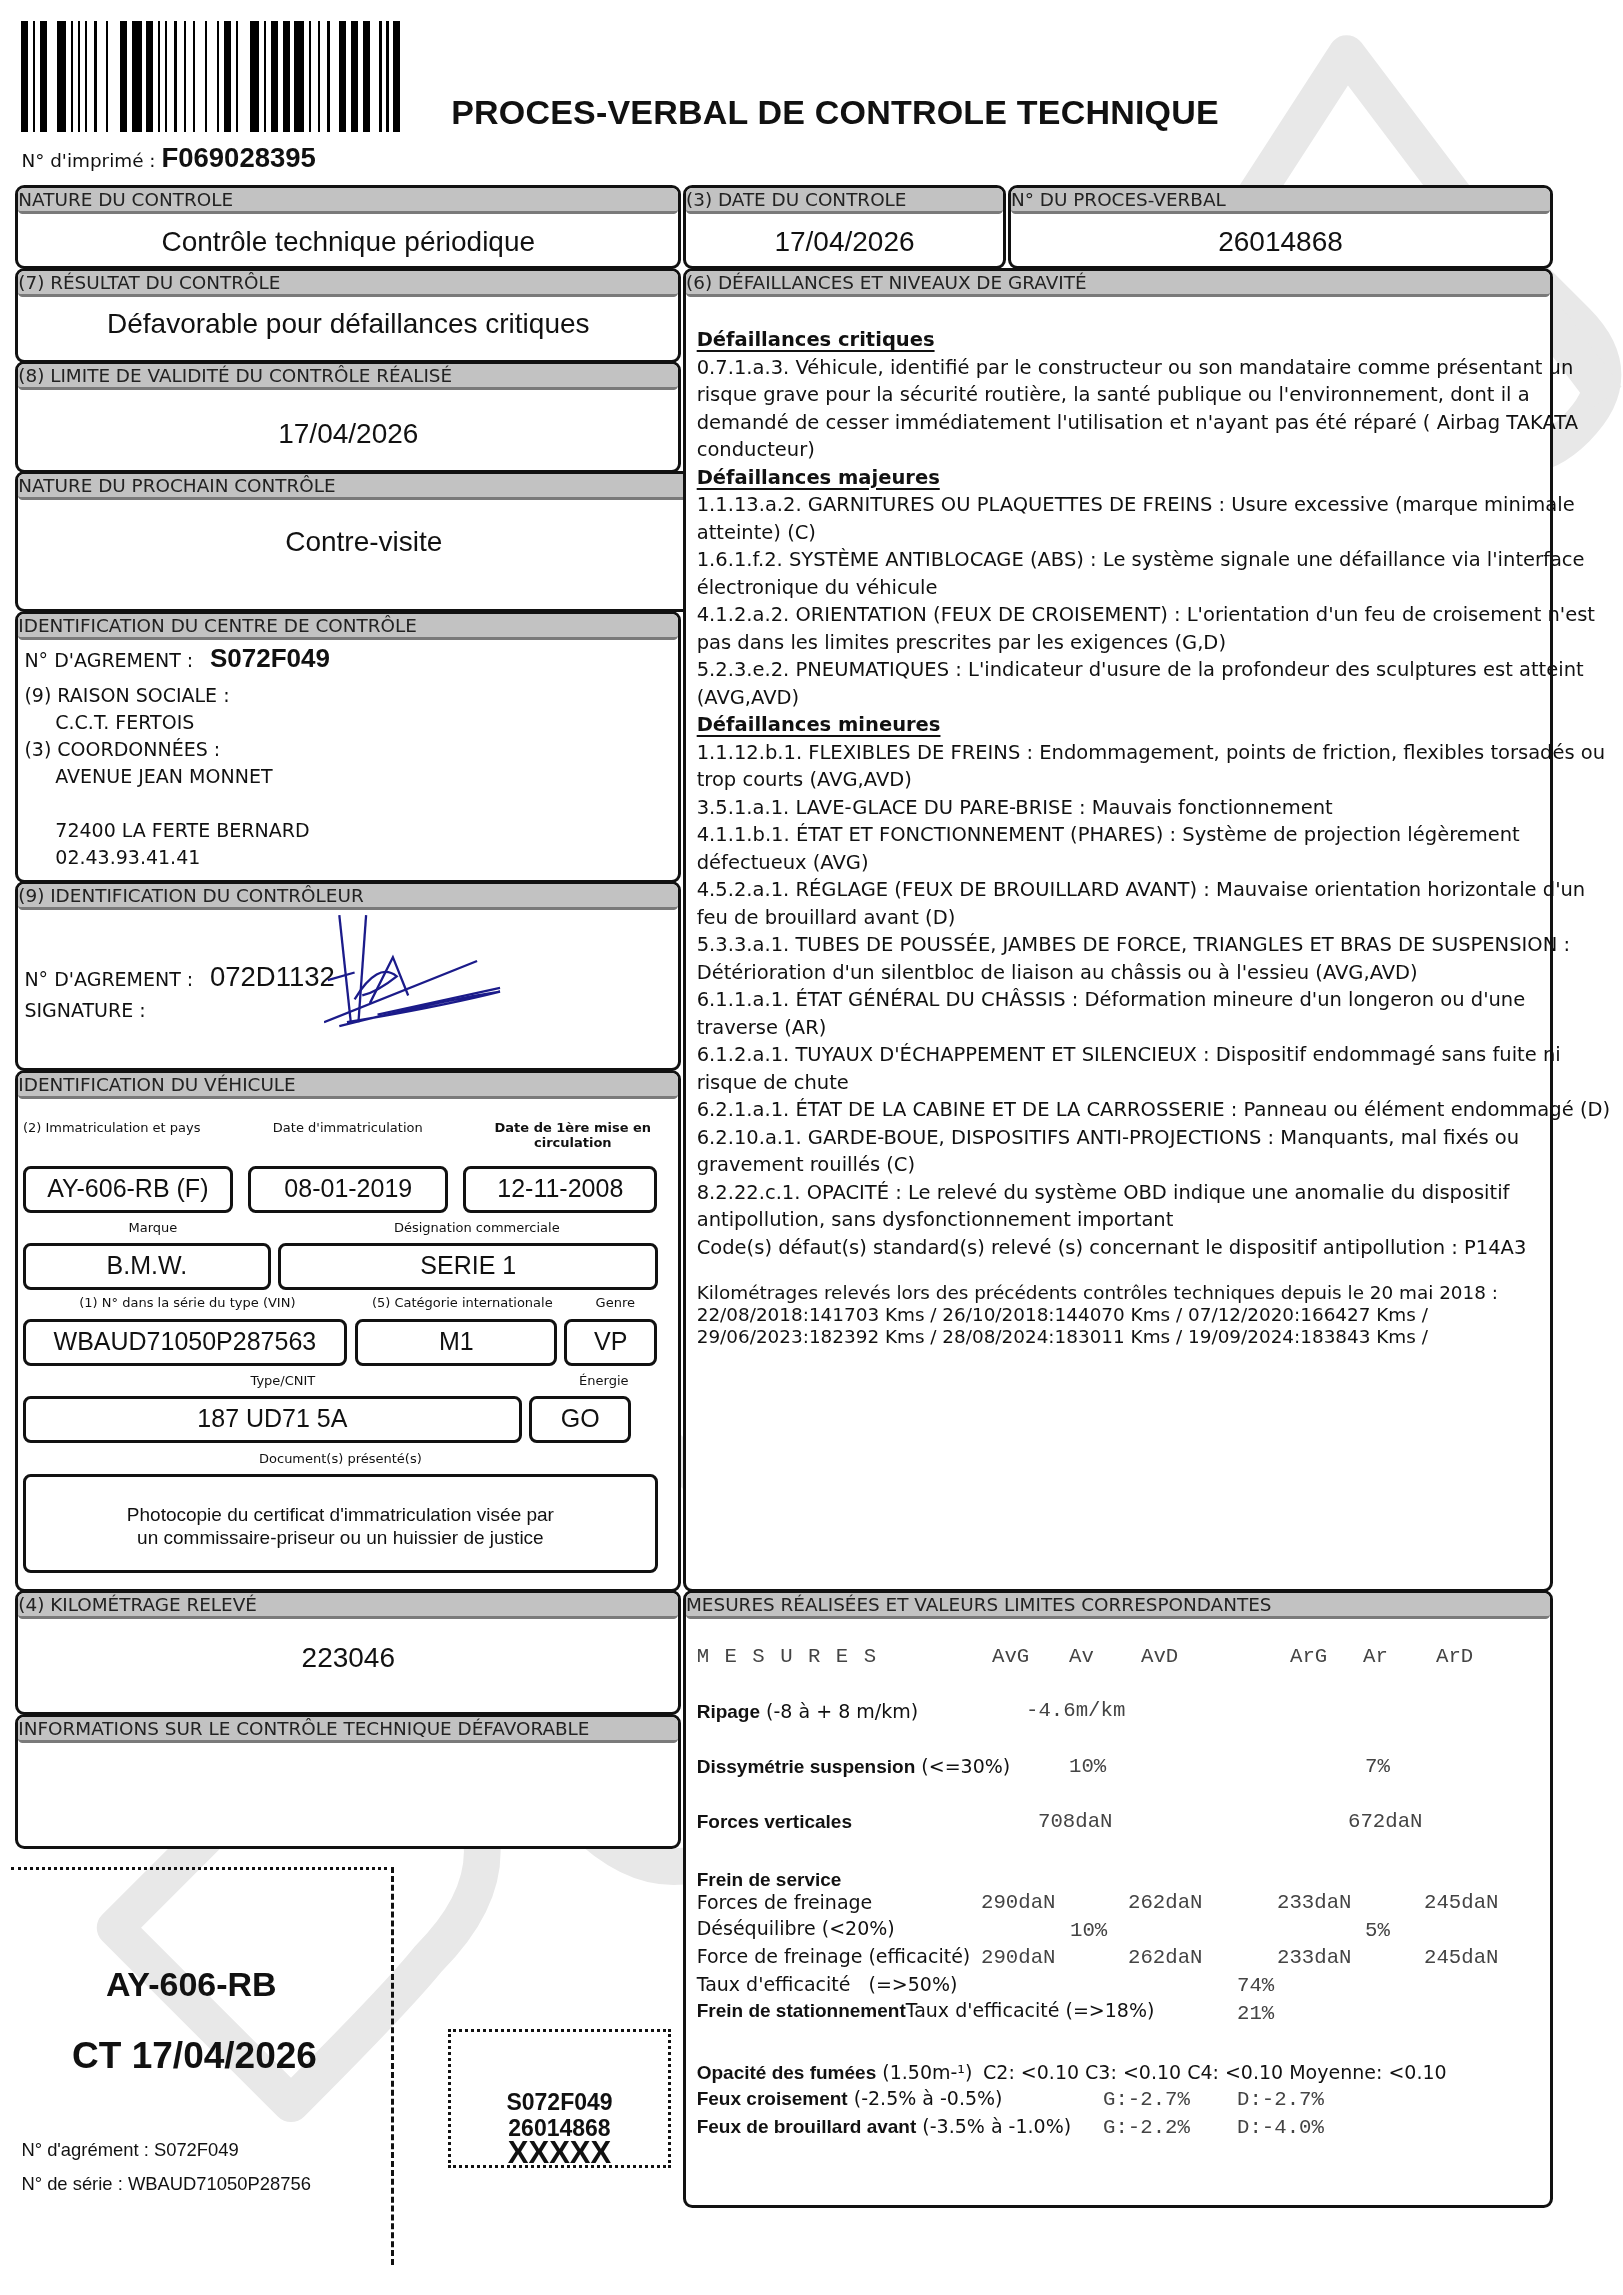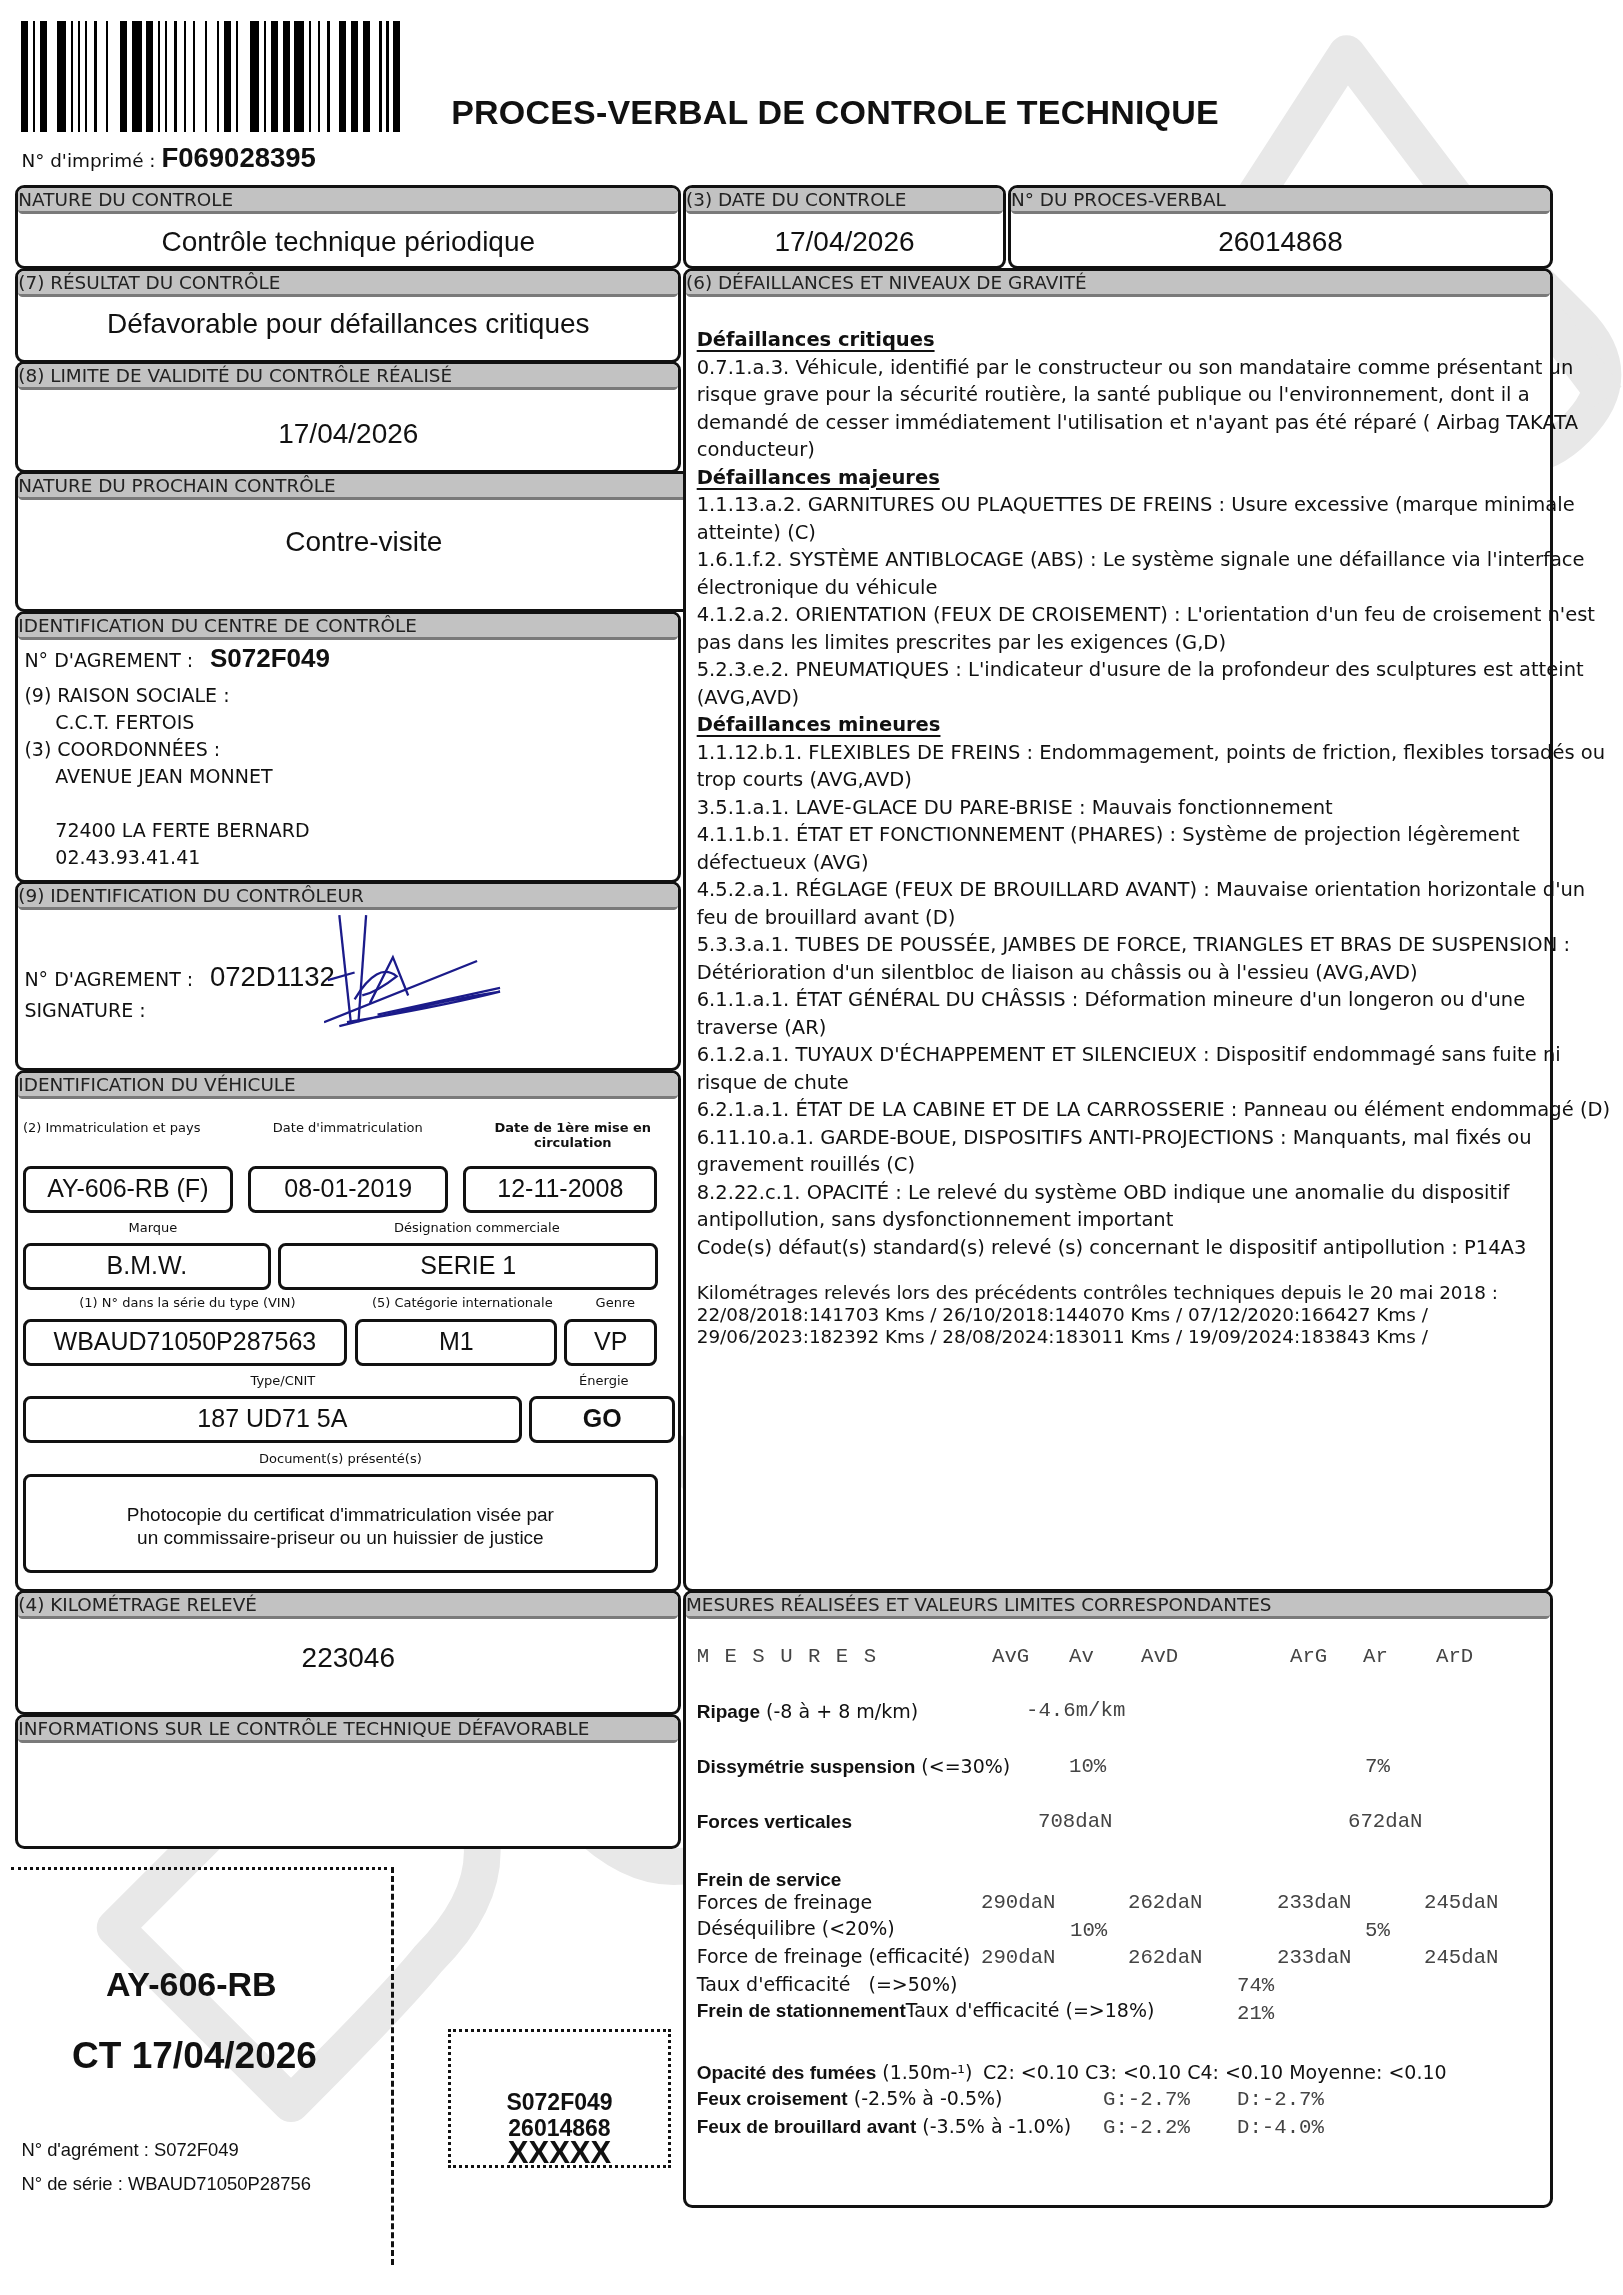--- a/index.html
+++ b/index.html
@@ -208,21 +208,21 @@
   <div class="small" style="left:551px; width:92px; top:222px;">Genre</div>
 
   <div class="field" style="left:4.6px; top:246px; width:324px; height:47px;">WBAUD71050P287563</div>
   <div class="field" style="left:337px; top:246px; width:202px; height:47px;">M1</div>
   <div class="field" style="left:546px; top:246px; width:93px; height:47px;">VP</div>
 
   <div class="small" style="left:4.6px; width:520px; top:300px;">Type/CNIT</div>
   <div class="small" style="left:528px; width:115px; top:300px;">Énergie</div>
 
   <div class="field" style="left:4.6px; top:323px; width:499px; height:47px;">187 UD71 5A</div>
-  <div class="field" style="left:511px; top:323px; width:146px; height:47px;font-weight:bold;">GO</div>
+  <div class="field" style="left:511px; top:323px; width:102px; height:47px;">GO</div>
 
   <div class="small" style="left:4.6px; width:635px; top:378px;">Document(s) présenté(s)</div>
   <div class="field" style="left:4.6px; top:401px; width:635px; height:99px; font-size:19px; line-height:23px; padding:26px 99px 0;">Photocopie du certificat d'immatriculation visée par un commissaire-priseur ou un huissier de justice</div>
 </div>
 
 <div class="box" style="left:15.3px; top:1590px; width:666px; height:125px;">
   <div class="hdr">(4) KILOMÉTRAGE RELEVÉ</div>
   <div class="bigval" style="top:49px;">223046</div>
 </div>
 
@@ -253,21 +253,21 @@
     <span class="item">5.2.3.e.2. PNEUMATIQUES : L'indicateur d'usure de la profondeur des sculptures est atteint (AVG,AVD)</span>
     <span class="sec">Défaillances mineures</span>
     <span class="item">1.1.12.b.1. FLEXIBLES DE FREINS : Endommagement, points de friction, flexibles torsadés ou trop courts (AVG,AVD)</span>
     <span class="item">3.5.1.a.1. LAVE-GLACE DU PARE-BRISE : Mauvais fonctionnement</span>
     <span class="item">4.1.1.b.1. ÉTAT ET FONCTIONNEMENT (PHARES) : Système de projection légèrement défectueux (AVG)</span>
     <span class="item">4.5.2.a.1. RÉGLAGE (FEUX DE BROUILLARD AVANT) : Mauvaise orientation horizontale d'un feu de brouillard avant (D)</span>
     <span class="item">5.3.3.a.1. TUBES DE POUSSÉE, JAMBES DE FORCE, TRIANGLES ET BRAS DE SUSPENSION : Détérioration d'un silentbloc de liaison au châssis ou à l'essieu (AVG,AVD)</span>
     <span class="item">6.1.1.a.1. ÉTAT GÉNÉRAL DU CHÂSSIS : Déformation mineure d'un longeron ou d'une traverse (AR)</span>
     <span class="item">6.1.2.a.1. TUYAUX D'ÉCHAPPEMENT ET SILENCIEUX : Dispositif endommagé sans fuite ni risque de chute</span>
     <span class="item">6.2.1.a.1. ÉTAT DE LA CABINE ET DE LA CARROSSERIE : Panneau ou élément endommagé (D)</span>
-    <span class="item">6.11.10.a.1. GARDE-BOUE, DISPOSITIFS ANTI-PROJECTIONS : Manquants, mal fixés ou gravement rouillés (C)</span>
+    <span class="item">6.2.10.a.1. GARDE-BOUE, DISPOSITIFS ANTI-PROJECTIONS : Manquants, mal fixés ou gravement rouillés (C)</span>
     <span class="item">8.2.22.c.1. OPACITÉ : Le relevé du système OBD indique une anomalie du dispositif antipollution, sans dysfonctionnement important</span>
     <span class="item">Code(s) défaut(s) standard(s) relevé (s) concernant le dispositif antipollution : P14A3</span>
     <div style="height:21.4px;"></div>
     <span class="item" style="font-size:18.4px; line-height:22px;">Kilométrages relevés lors des précédents contrôles techniques depuis le 20 mai 2018 :</span>
     <span class="item" style="font-size:18.4px; line-height:22px;">22/08/2018:141703 Kms / 26/10/2018:144070 Kms / 07/12/2020:166427 Kms /</span>
     <span class="item" style="font-size:18.4px; line-height:22px;">29/06/2023:182392 Kms / 28/08/2024:183011 Kms / 19/09/2024:183843 Kms /</span>
   </div>
 </div>
 
 <div class="box" style="left:683px; top:1590px; width:870px; height:618px;">

